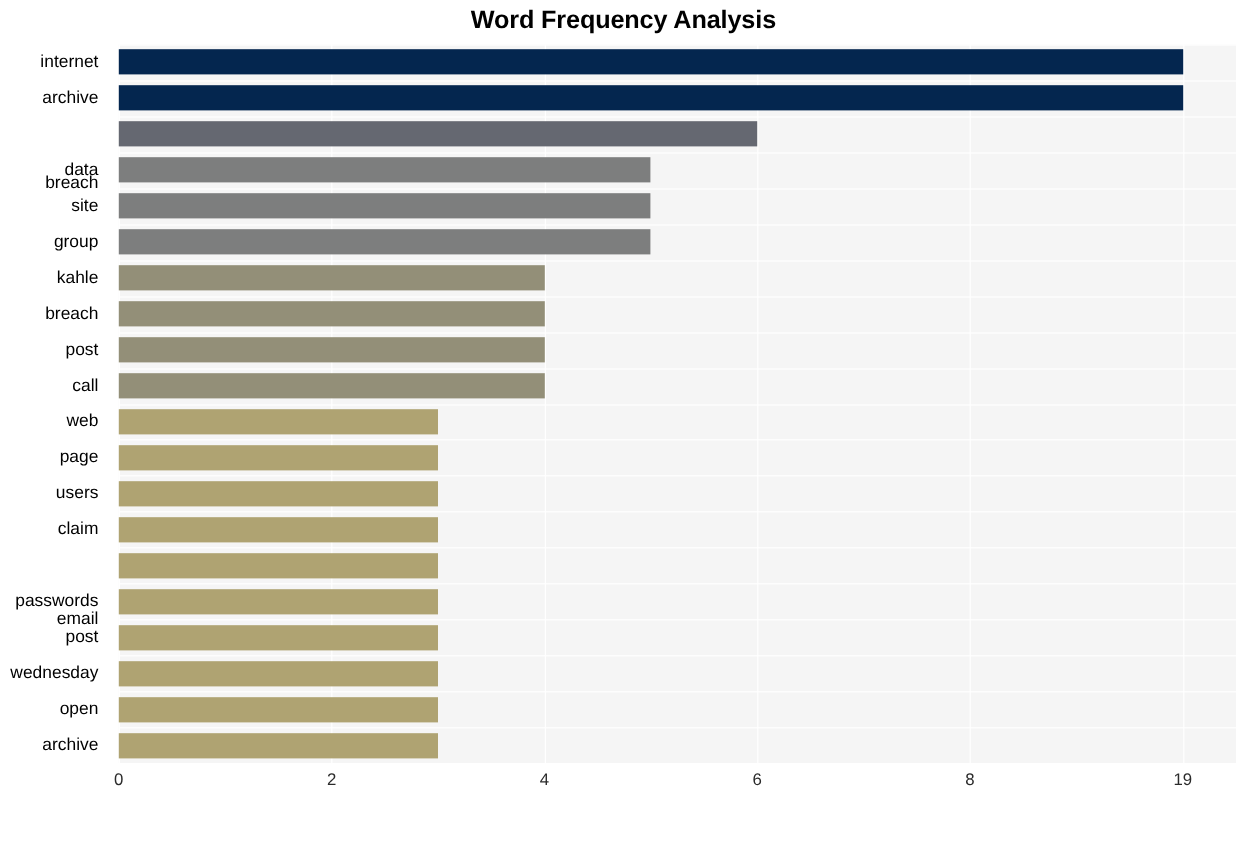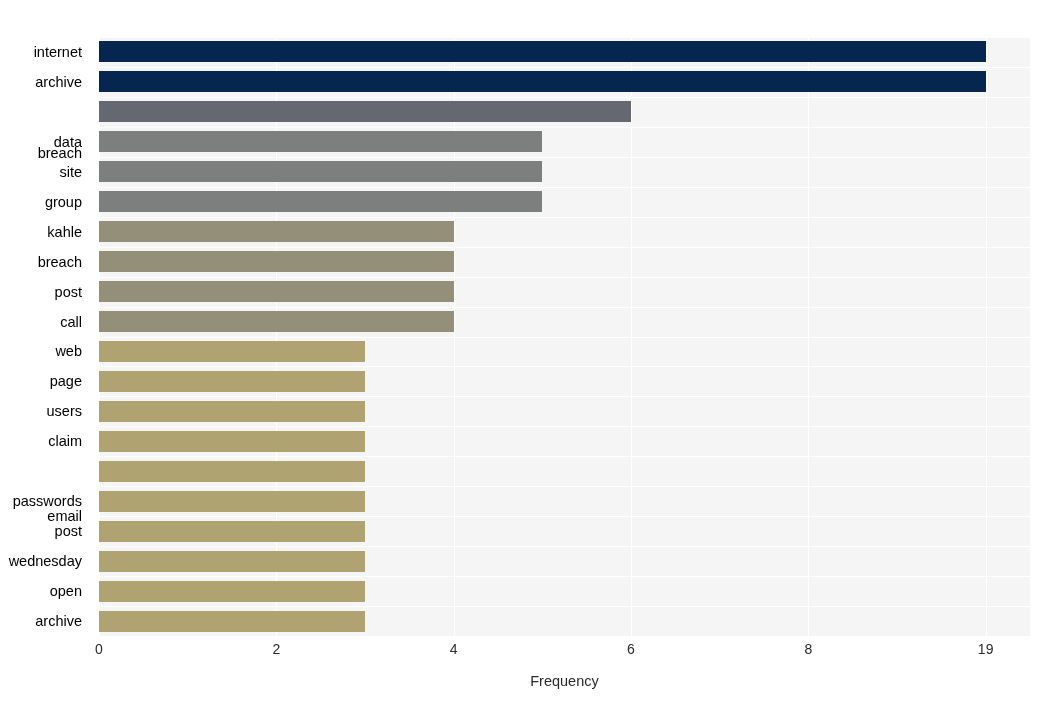--- a/index.html
+++ b/index.html
@@ -104,20 +104,21 @@
     text-align: center;
     font-size: 14.5px;
     color: #2b2b2b;
   }
 </style>
 </head>
 <body>
 
 <div class="figure" style="background: rgb(255, 255, 255);">
 
+  <div class="chart-title">Word Frequency Analysis</div>
 
   <div class="ylabels">
       <div class="ylabel" style="top: 5.975px;">internet</div>
       <div class="ylabel" style="top: 35.925px;">archive</div>
       <div class="ylabel" style="top: 65.875px; margin-top: 41px;">breach</div>
       <div class="ylabel" style="top: 95.825px;">data</div>
       <div class="ylabel" style="top: 125.775px;">site</div>
       <div class="ylabel" style="top: 155.725px; padding-left: 42px;">group</div>
       <div class="ylabel" style="top: 185.675px; text-align: right;">kahle</div>
       <div class="ylabel" style="top: 215.625px;">breach</div>
@@ -191,15 +192,14 @@
 
   <div class="xlabels">
       <div class="xtick" style="left: 99px;">0</div>
       <div class="xtick" style="left: 276.333px;">2</div>
       <div class="xtick" style="left: 453.667px;">4</div>
       <div class="xtick" style="left: 631px;">6</div>
       <div class="xtick" style="left: 808.333px;">8</div>
       <div class="xtick" style="left: 985.667px;">19</div>
     </div>
 
-  <div class="xaxis-title">Frequency</div>
 
 </div>
 
 </body></html>

